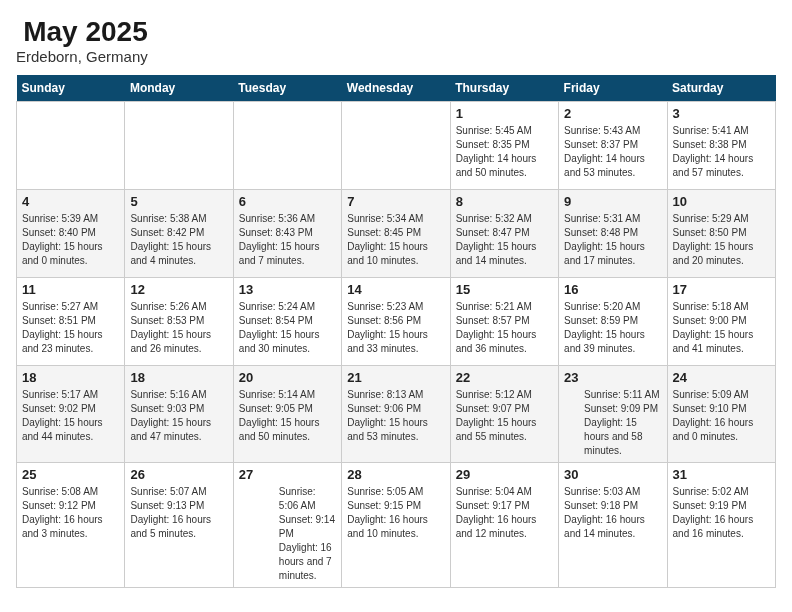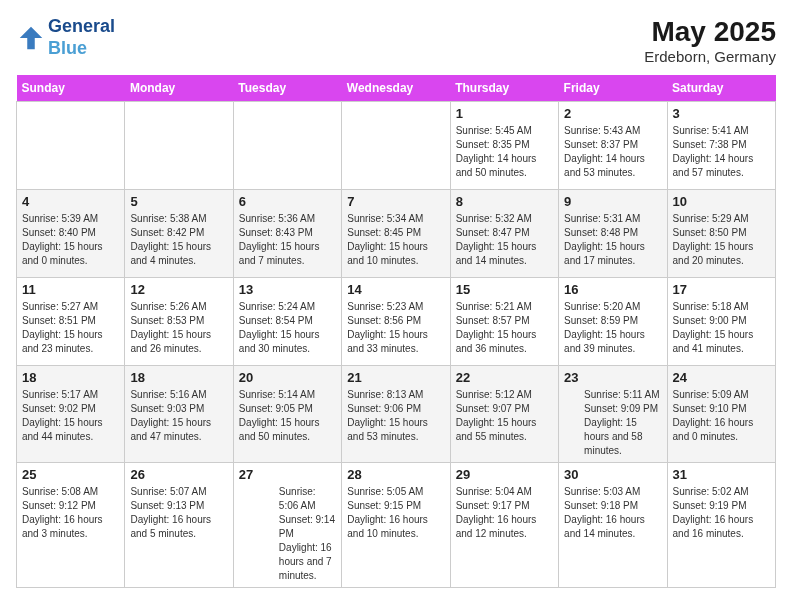--- a/index.html
+++ b/index.html
@@ -45,21 +45,21 @@
     .subtitle {
       font-size: 15px;
       color: #333;
     }
     table {
       width: 100%;
       border-collapse: collapse;
       font-size: 11px;
     }
     thead tr th {
-      background-color: #d946ef;
+      background-color: #0c4a6e;
       color: #fff;
       text-align: left;
       padding: 6px 5px;
       font-size: 12px;
       font-weight: bold;
     }
     tbody tr td {
       border: 1px solid #ccc;
       vertical-align: top;
       padding: 4px 5px;
@@ -82,29 +82,20 @@
       line-height: 1.4;
     }
     .empty-cell {
       background: #fff !important;
     }
   </style>
 </head>
 <body>
 
 <div class="header">
-  <div class="logo">
-    <svg class="logo-icon" viewBox="0 0 40 40">
-      <polygon points="20,5 35,20 25,20 25,35 15,35 15,20 5,20" fill="#3a7bbf"></polygon>
-    </svg>
-    <div class="logo-text">
-      <div>General</div>
-      <div><span>Blue</span></div>
-    </div>
-  </div>
   <div class="title-block">
     <div class="month-title">May 2025</div>
     <div class="subtitle">Erdeborn, Germany</div>
   </div>
 </div>
 
 <table>
   <thead>
     <tr>
     <th>Sunday</th>
@@ -130,21 +121,21 @@
         </td>
         <td>
           <div class="day-number">2</div>
           <div class="day-info" style="white-space: pre-line;">Sunrise: 5:43 AM
 Sunset: 8:37 PM
 Daylight: 14 hours and 53 minutes.</div>
         </td>
         <td>
           <div class="day-number">3</div>
           <div class="day-info" style="white-space: pre-line;">Sunrise: 5:41 AM
-Sunset: 7:38 PM
+Sunset: 8:38 PM
 Daylight: 14 hours and 57 minutes.</div>
         </td>
       </tr>
       <tr>
         <td>
           <div class="day-number">4</div>
           <div class="day-info" style="white-space: pre-line;">Sunrise: 5:39 AM
 Sunset: 8:40 PM
 Daylight: 15 hours and 0 minutes.</div>
         </td>

